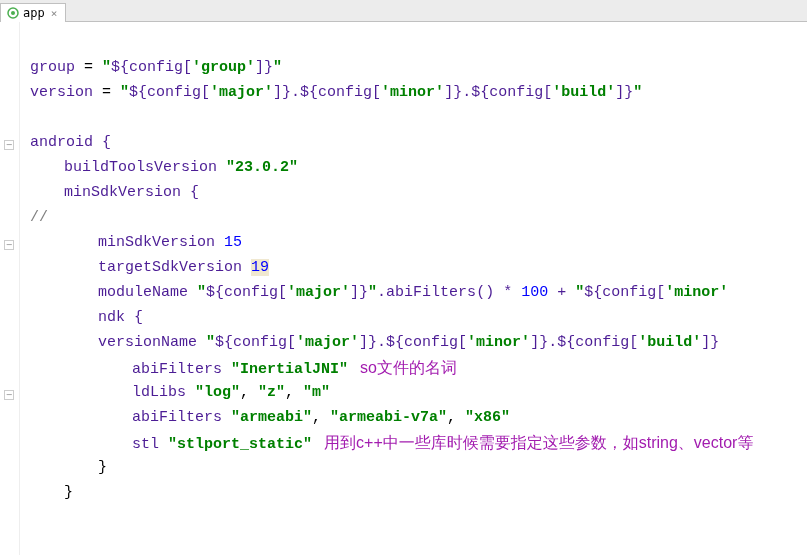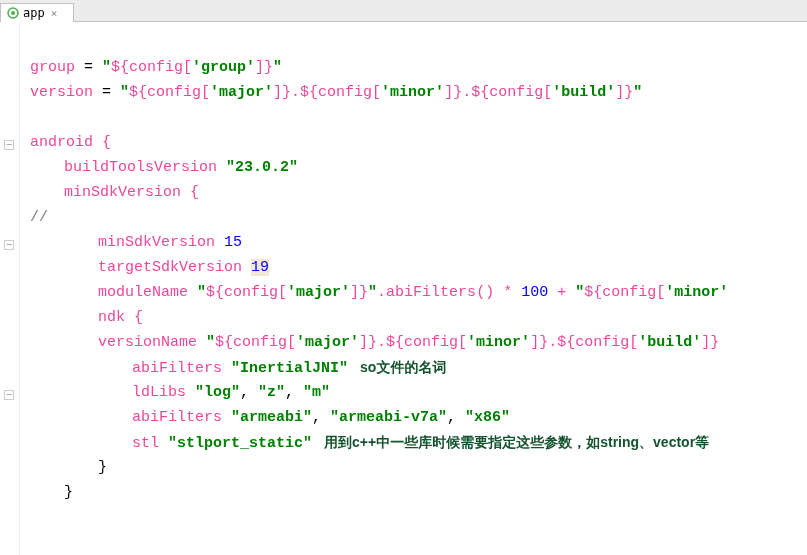--- a/index.html
+++ b/index.html
@@ -1,32 +1,32 @@
 <!DOCTYPE html>
 <html><head>
 <meta charset="utf-8">
 <style>
 * { margin:0; padding:0; box-sizing:border-box; }
 body { font-family:"Microsoft YaHei","Consolas",monospace; font-size:14px; background:#fff; }
 .tab-bar { background:#ececec; border-bottom:1px solid #c0c0c0; height:22px; display:flex; align-items:flex-end; }
-.tab { background:#fff; border:1px solid #c0c0c0; border-bottom:none; padding:2px 16px 2px 6px; font-size:12px; display:flex; align-items:center; gap:4px; position:relative; top:1px; }
+.tab { background:#fff; border:1px solid #c0c0c0; border-bottom:none; padding:2px 8px 2px 6px; font-size:12px; display:flex; align-items:center; gap:4px; position:relative; top:1px; }
 .tab-icon { width:12px; height:12px; display:inline-block; }
 .tab-close { color:#888; font-size:11px; margin-left:2px; }
 .editor-wrap { display:flex; height:calc(100vh - 22px); }
 .gutter { width:20px; background:#fff; border-right:1px solid #eee; position:relative; }
 .fold { position:absolute; left:4px; width:10px; height:10px; font-size:10px; color:#999; border:1px solid #ccc; text-align:center; line-height:8px; background:#fff; }
 .code { padding:8px 0 8px 10px; font-family:Consolas,"Courier New",monospace; font-size:15px; line-height:25px; white-space:nowrap; overflow:hidden; flex:1; }
 .line { height:25px; }  
 .str { color:#008000; font-weight:bold; } 
 .num { color:#0000ff; }                   
-.id  { color:#ec4899; }
+.id  { color:#4c1d95; }
 .punc{ color:#000; }
 .hl  { background:#f0e8d0; }
 .comment { color:#808080; }
-.note { color:#14532d; font-family:"Microsoft YaHei",sans-serif; font-size:14px; padding-left:12px; font-weight:bold; }
+.note { color:#a21caf; font-family:"Microsoft YaHei",sans-serif; font-size:16px; padding-left:12px; font-weight:normal; }
 .i1 { padding-left:34px; }
 .i2 { padding-left:68px; }
 .i3 { padding-left:102px; }
 </style>
 </head>
 <body>
 
 <div class="tab-bar">
   <div class="tab">
     <span class="tab-icon">

